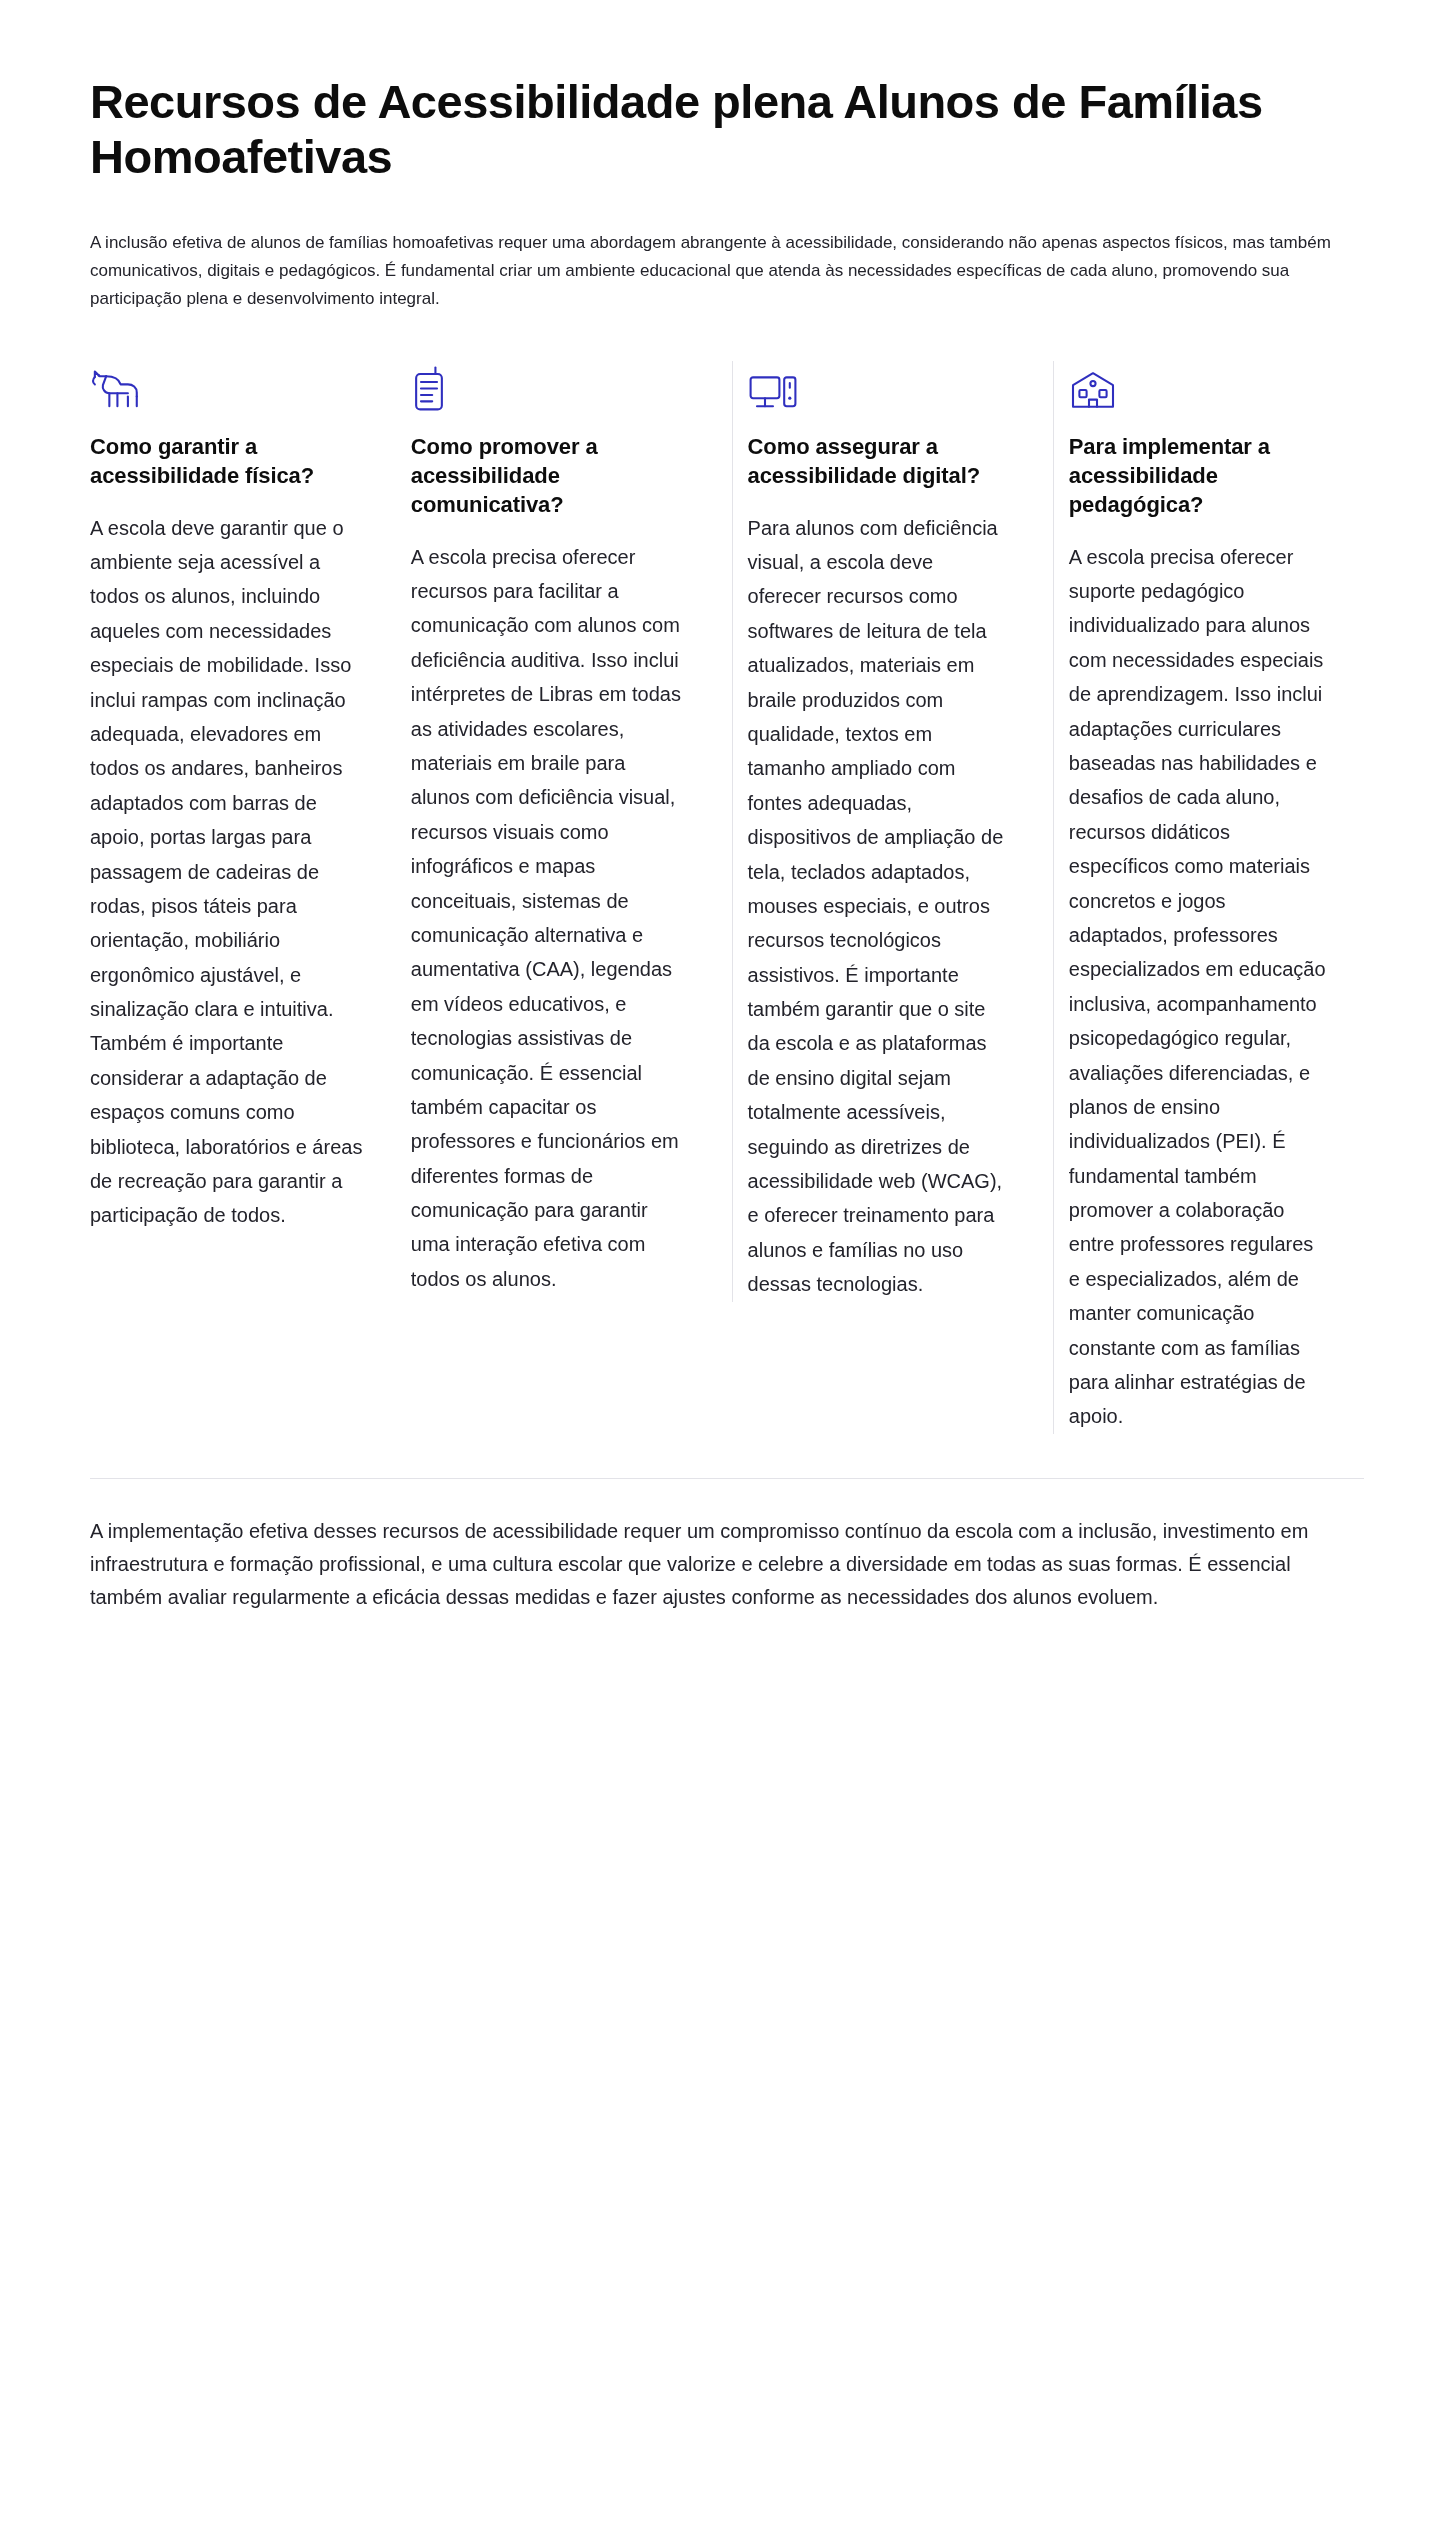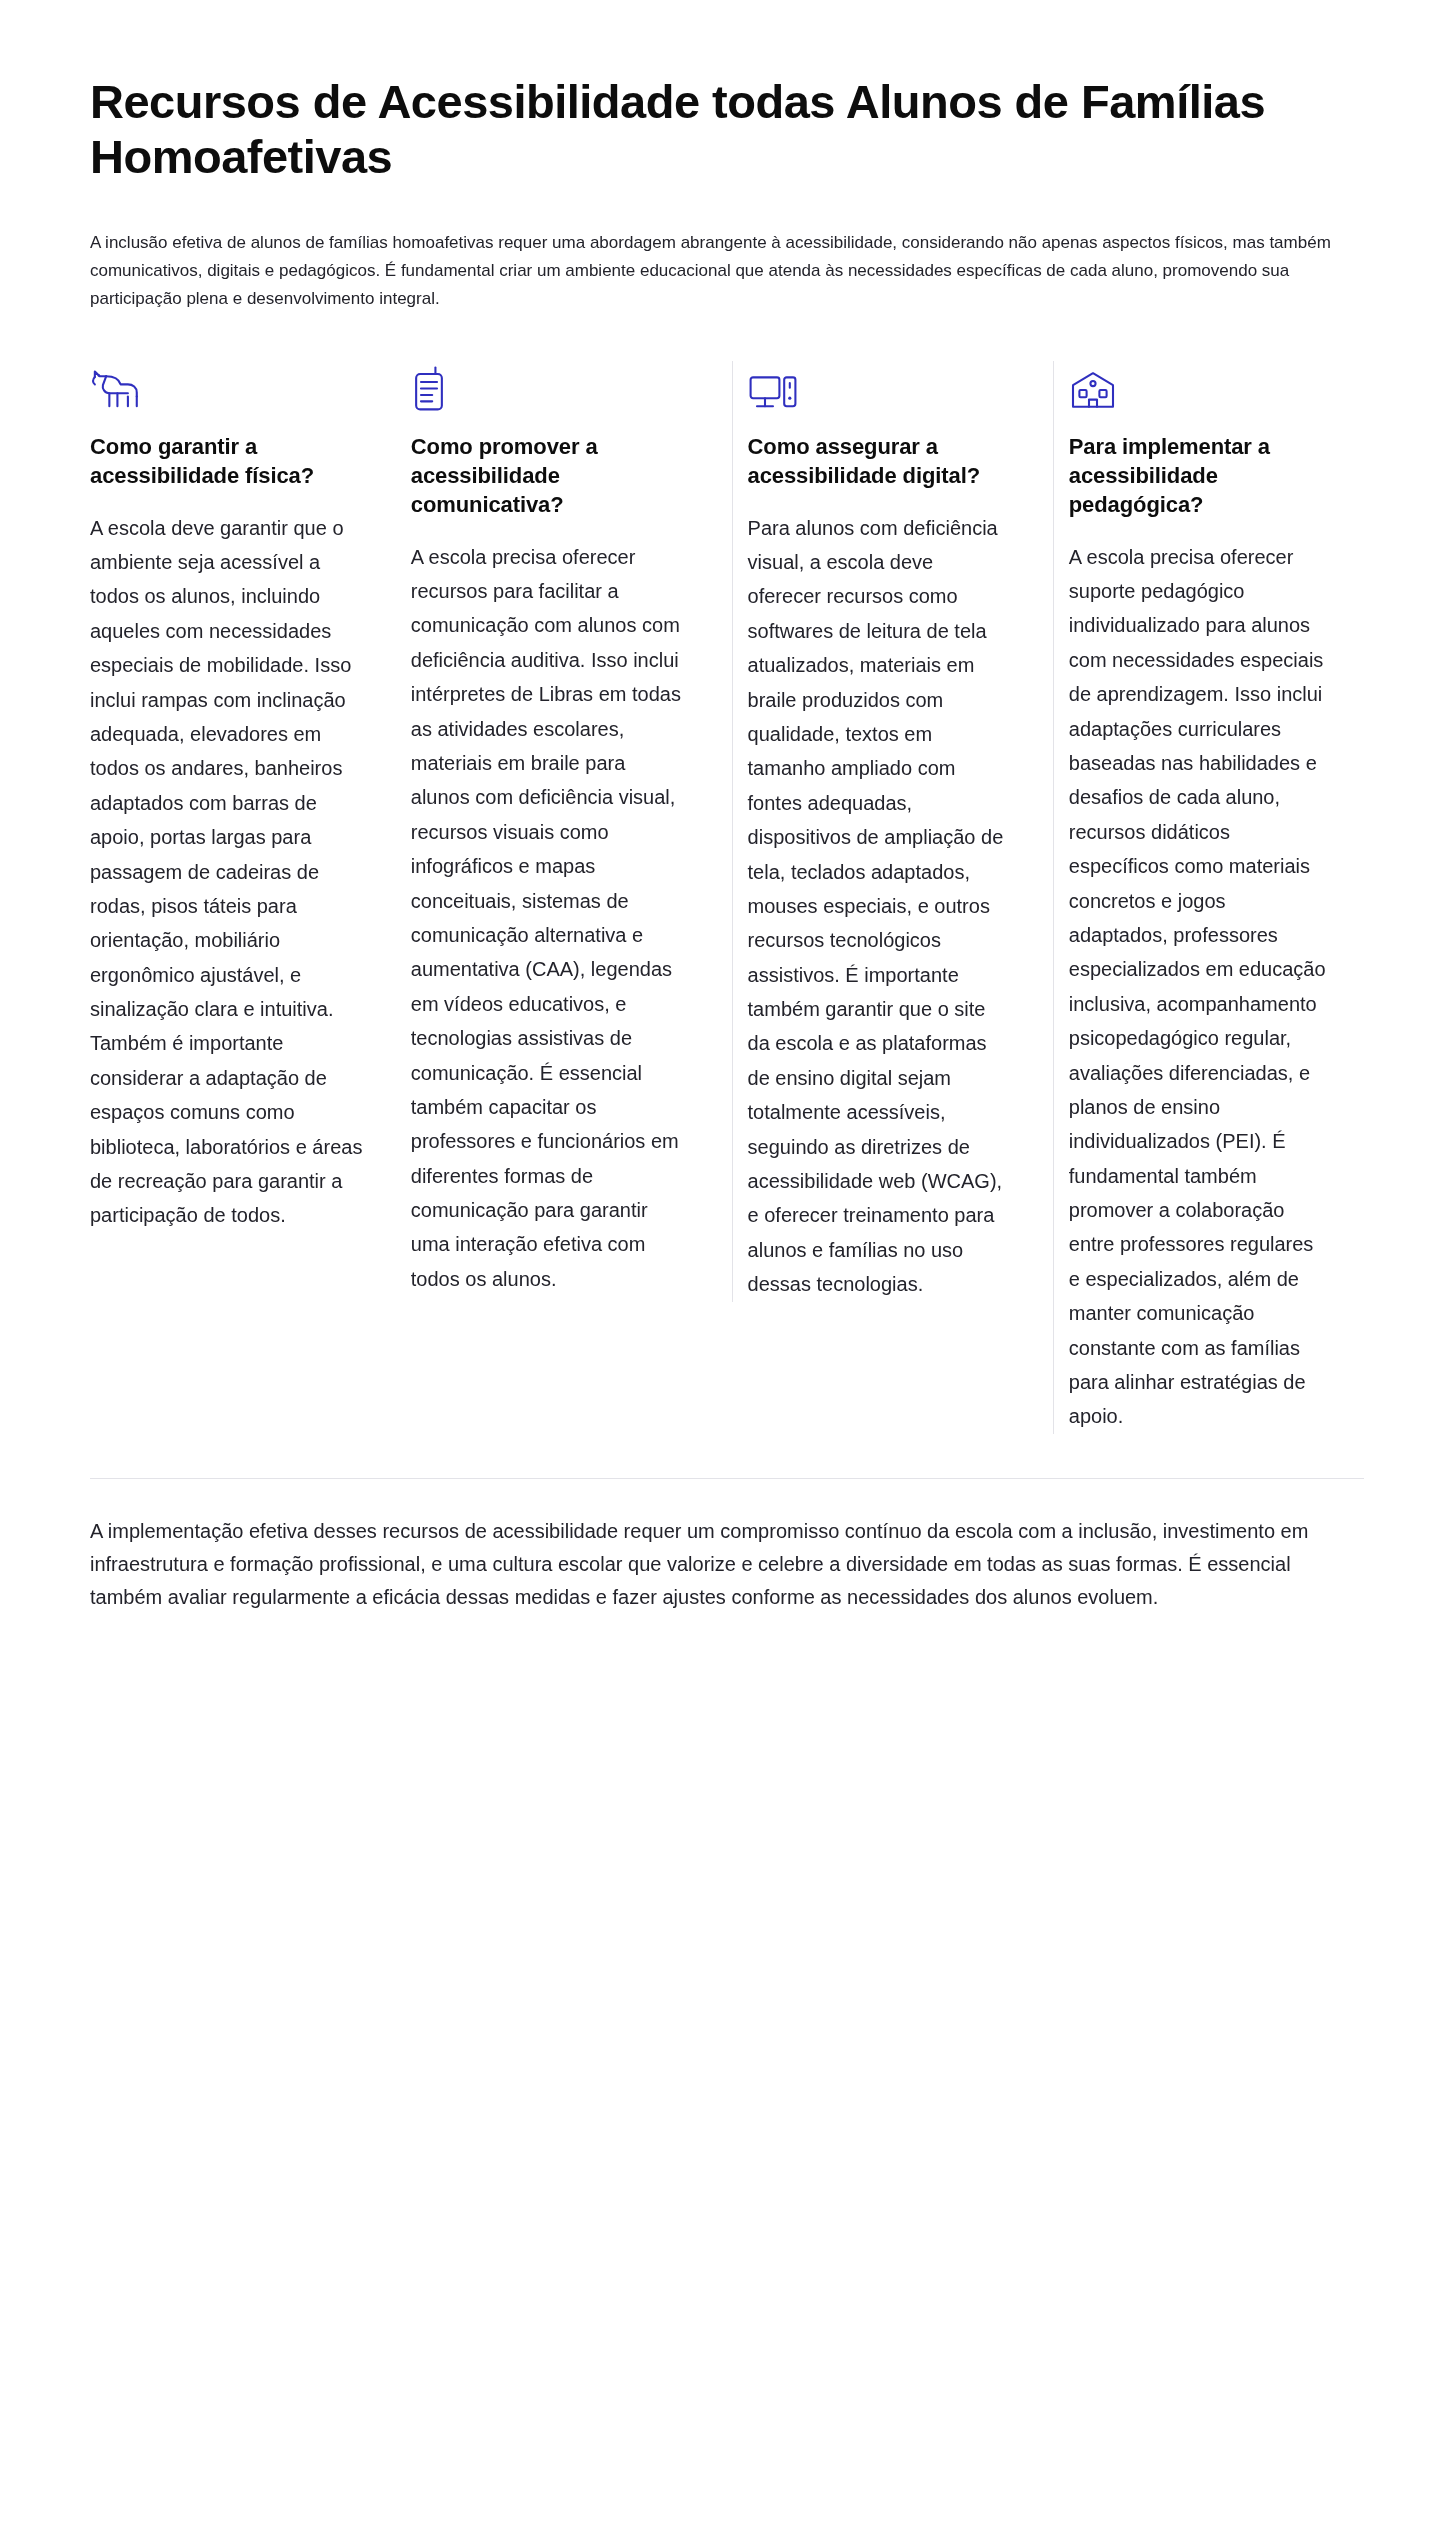--- a/index.html
+++ b/index.html
@@ -95,21 +95,21 @@
   
   .columns {
     position: relative;
   }
 </style>
 </head>
 <body>
 
 <div class="page">
 
-  <h1 class="page-title">Recursos de Acessibilidade todas Alunos de Famílias Homoafetivas</h1>
+  <h1 class="page-title">Recursos de Acessibilidade plena Alunos de Famílias Homoafetivas</h1>
 
   <p class="intro">A inclusão efetiva de alunos de famílias homoafetivas requer uma abordagem abrangente à acessibilidade, considerando não apenas aspectos físicos, mas também comunicativos, digitais e pedagógicos. É fundamental criar um ambiente educacional que atenda às necessidades específicas de cada aluno, promovendo sua participação plena e desenvolvimento integral.</p>
 
   <div class="columns">
 
     <div class="col">
       <div class="col-icon">
         <svg width="50" height="42" viewBox="0 0 62 52" fill="none" stroke="#2f2fbf" stroke-width="2.6" stroke-linecap="round" stroke-linejoin="round">
           <path d="M6 10 L6 3 L12 9 L20 9"></path>
           <path d="M20 9 C30 9 36 13 38 19 L47 19 C53 19 58 23 58 29 L58 34"></path>

